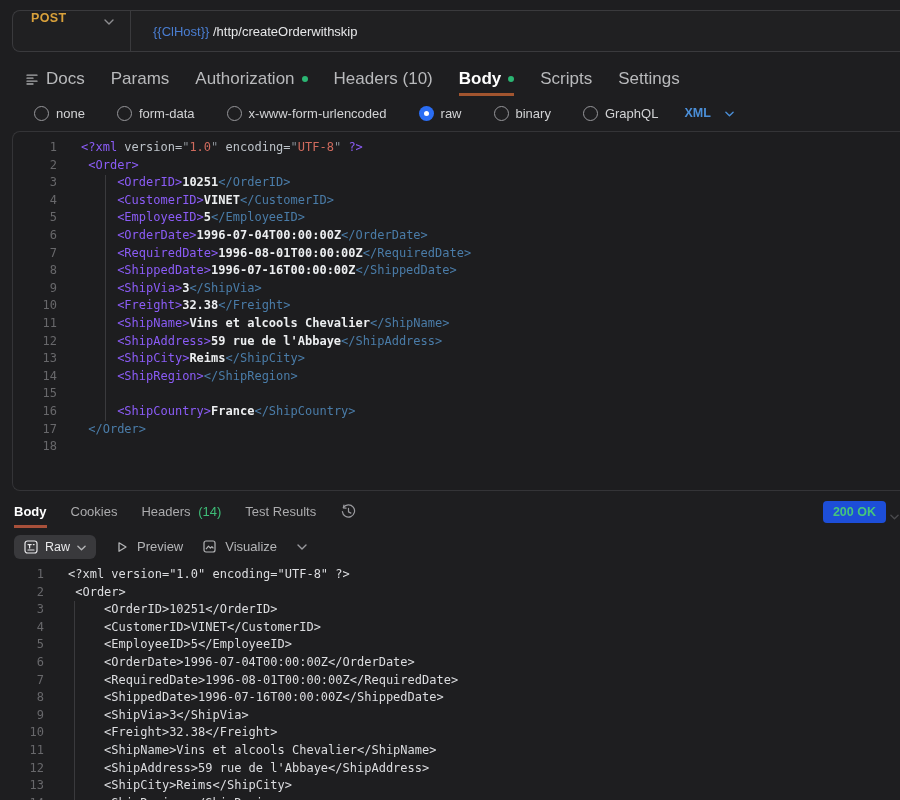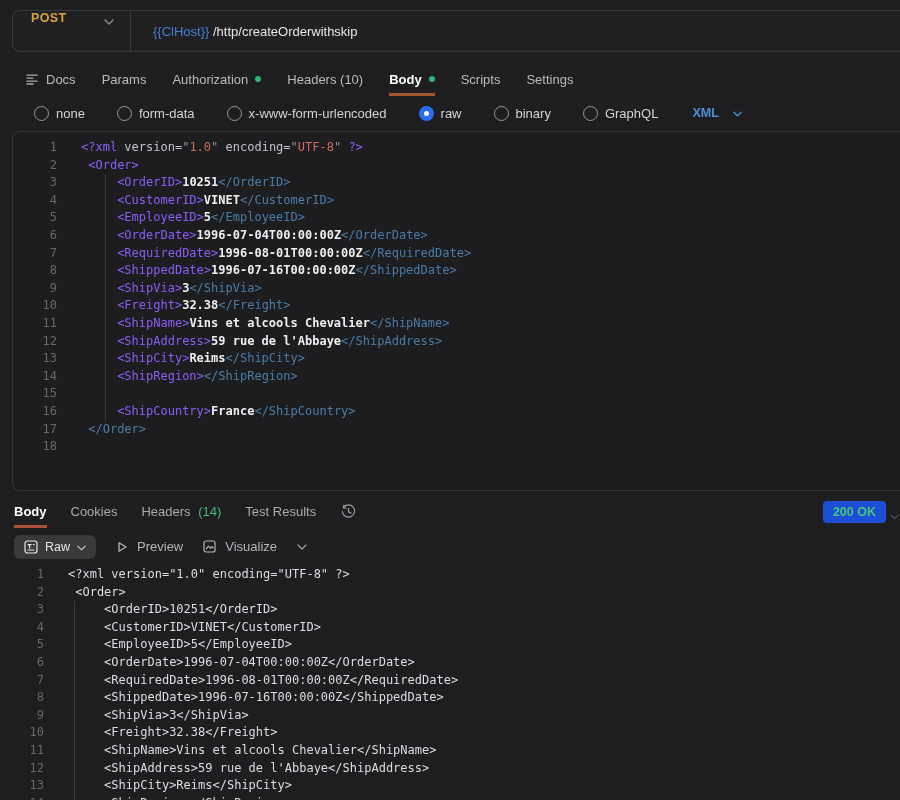--- a/index.html
+++ b/index.html
@@ -41,21 +41,21 @@
     margin-left: 12px;
     margin-top: 10px;
     height: 34px;
     display: flex;
     align-items: stretch;
     gap: 26px;
     padding-left: 14px;
   }
   .tab {
     display: flex; align-items: center; gap: 7px;
-    color: #b9babc; font-size: 13px;
+    color: #b9babc; font-size: 17px;
     border-bottom: 3px solid transparent; padding-top: 3px;
     cursor: pointer;
   }
   .tab.active { border-bottom-color: #a2552f; }
   .tab.active .tab-label { color: #ffffff; font-weight: 700; }
   .tab-icon { display: flex; align-items: center; color: #a9aaac; }
   .dot { width: 6px; height: 6px; border-radius: 50%; background: #2bb673; }
 
   
   .radio-row {
@@ -74,21 +74,21 @@
   }
   .radio.sel { background: #2a6df4; border: none; }
   .radio.sel::after {
     content: ''; position: absolute; inset: 5px;
     background: #fff; border-radius: 50%;
   }
   .radio-label { color: #d2d3d5; font-size: 13px; margin-left: 7px; }
   .lang {
     display: flex; align-items: center; gap: 14px;
     color: #4b8fd8; font-weight: 700; font-size: 12.5px;
-    margin-left: 14px; cursor: pointer;
+    margin-left: 6px; cursor: pointer;
   }
   .lang .chev { color: #4b8fd8; }
 
   
   .editor {
     font-family: "DejaVu Sans Mono", monospace;
     font-size: 12px;
     line-height: 17.6px;
     position: relative;
     overflow: hidden;

